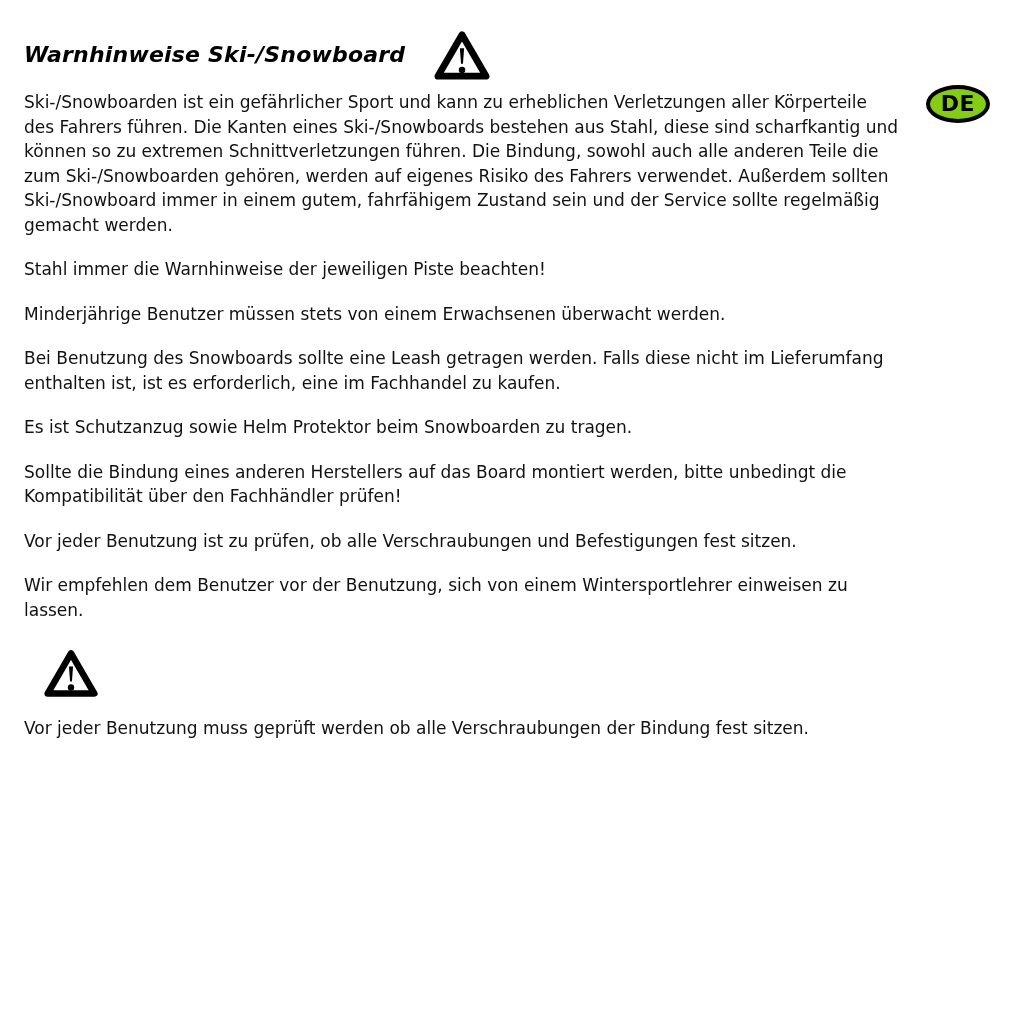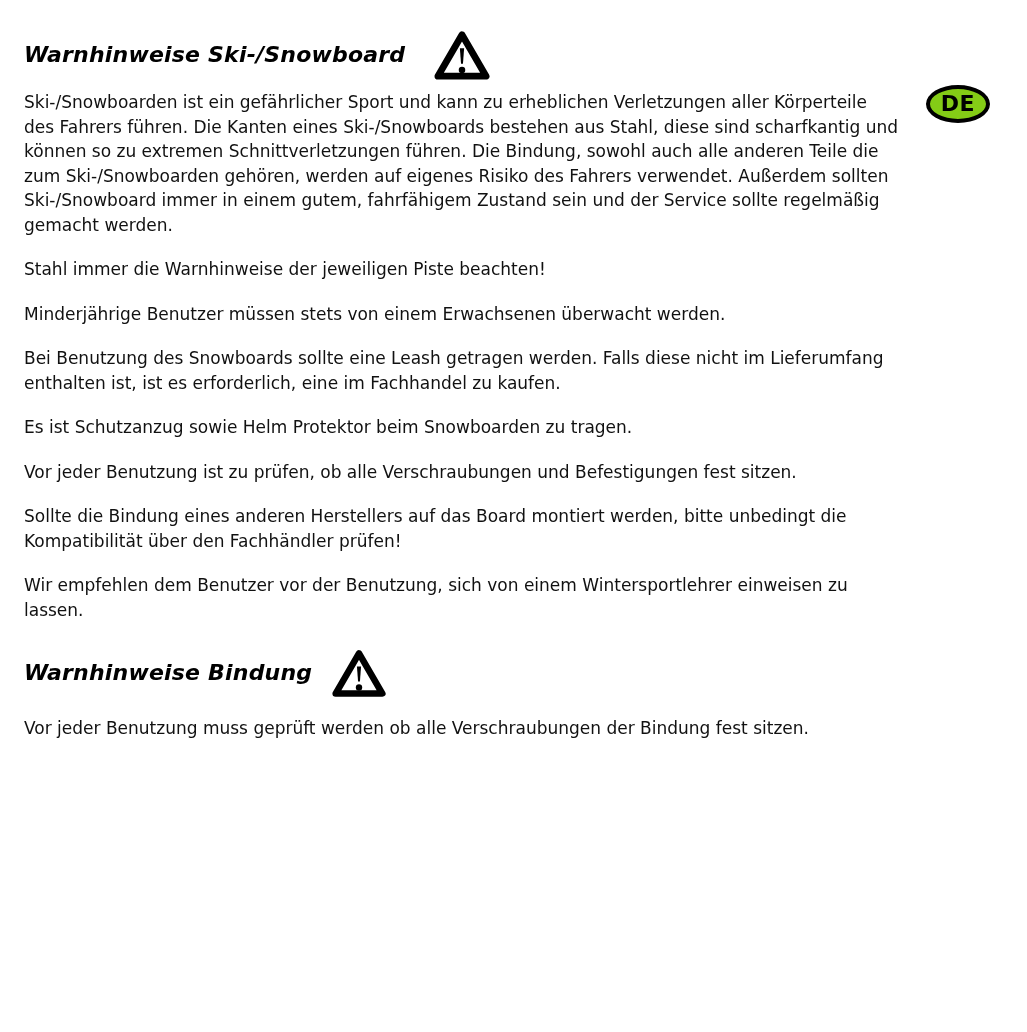--- a/index.html
+++ b/index.html
@@ -90,28 +90,27 @@
 des Fahrers führen. Die Kanten eines Ski-/Snowboards bestehen aus Stahl, diese sind scharfkantig und
 können so zu extremen Schnittverletzungen führen. Die Bindung, sowohl auch alle anderen Teile die
 zum Ski-/Snowboarden gehören, werden auf eigenes Risiko des Fahrers verwendet. Außerdem sollten
 Ski-/Snowboard immer in einem gutem, fahrfähigem Zustand sein und der Service sollte regelmäßig
 gemacht werden.</p>
   <p class="body-par">Stahl immer die Warnhinweise der jeweiligen Piste beachten!</p>
   <p class="body-par">Minderjährige Benutzer müssen stets von einem Erwachsenen überwacht werden.</p>
   <p class="body-par">Bei Benutzung des Snowboards sollte eine Leash getragen werden. Falls diese nicht im Lieferumfang
 enthalten ist, ist es erforderlich, eine im Fachhandel zu kaufen.</p>
   <p class="body-par">Es ist Schutzanzug sowie Helm Protektor beim Snowboarden zu tragen.</p>
-  <p class="body-par">Vor jeder Benutzung ist zu prüfen, ob alle Verschraubungen und Befestigungen fest sitzen.</p>
   <p class="body-par">Sollte die Bindung eines anderen Herstellers auf das Board montiert werden, bitte unbedingt die
 Kompatibilität über den Fachhändler prüfen!</p>
+  <p class="body-par">Vor jeder Benutzung ist zu prüfen, ob alle Verschraubungen und Befestigungen fest sitzen.</p>
   <p class="body-par">Wir empfehlen dem Benutzer vor der Benutzung, sich von einem Wintersportlehrer einweisen zu
 lassen.</p>
 
   <header class="doc-header second">
-    <h1 class="section-title">Warnhinweise Bindung</h1>
     <span class="warn-icon">
       <svg width="56" height="54" viewBox="0 0 60 56" aria-hidden="true">
         <polygon points="30,7 55,50 5,50" fill="none" stroke="#000000" stroke-width="7" stroke-linejoin="round"></polygon>
         <path d="M27.8 21 L32.2 21 L31 37 L29 37 Z" fill="#000000"></path>
         <circle cx="30" cy="43.5" r="3.4" fill="#000000"></circle>
       </svg>
     </span>
   </header>
 
   <p class="body-par">Vor jeder Benutzung muss geprüft werden ob alle Verschraubungen der Bindung fest sitzen.</p>

